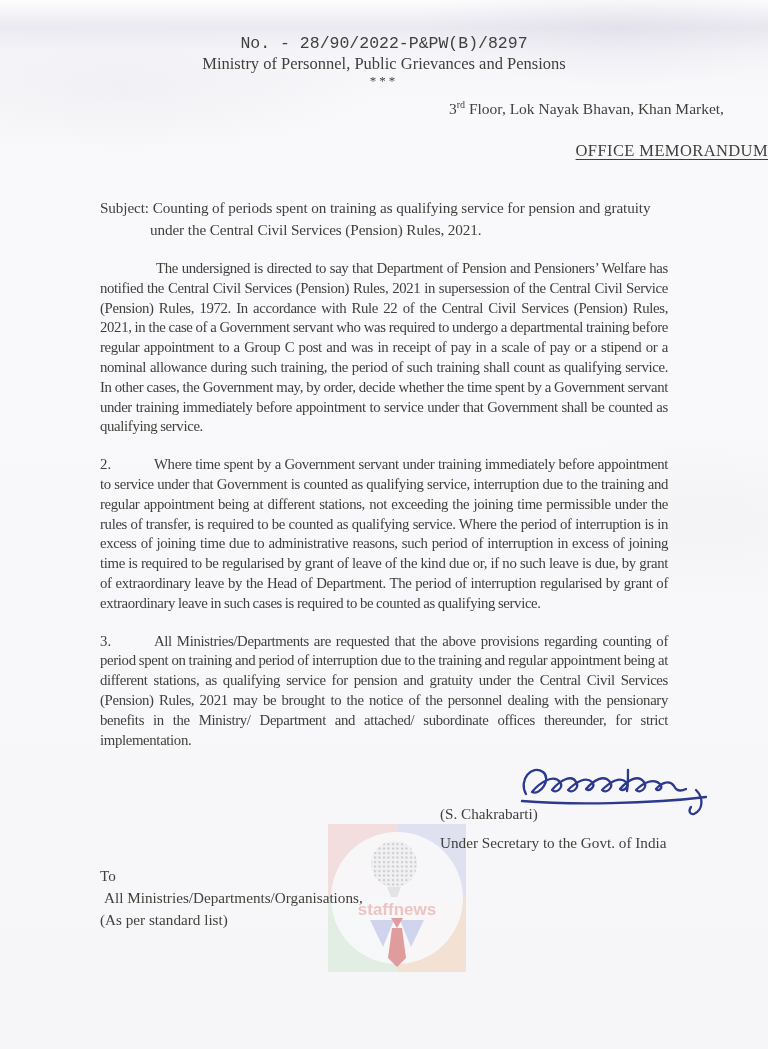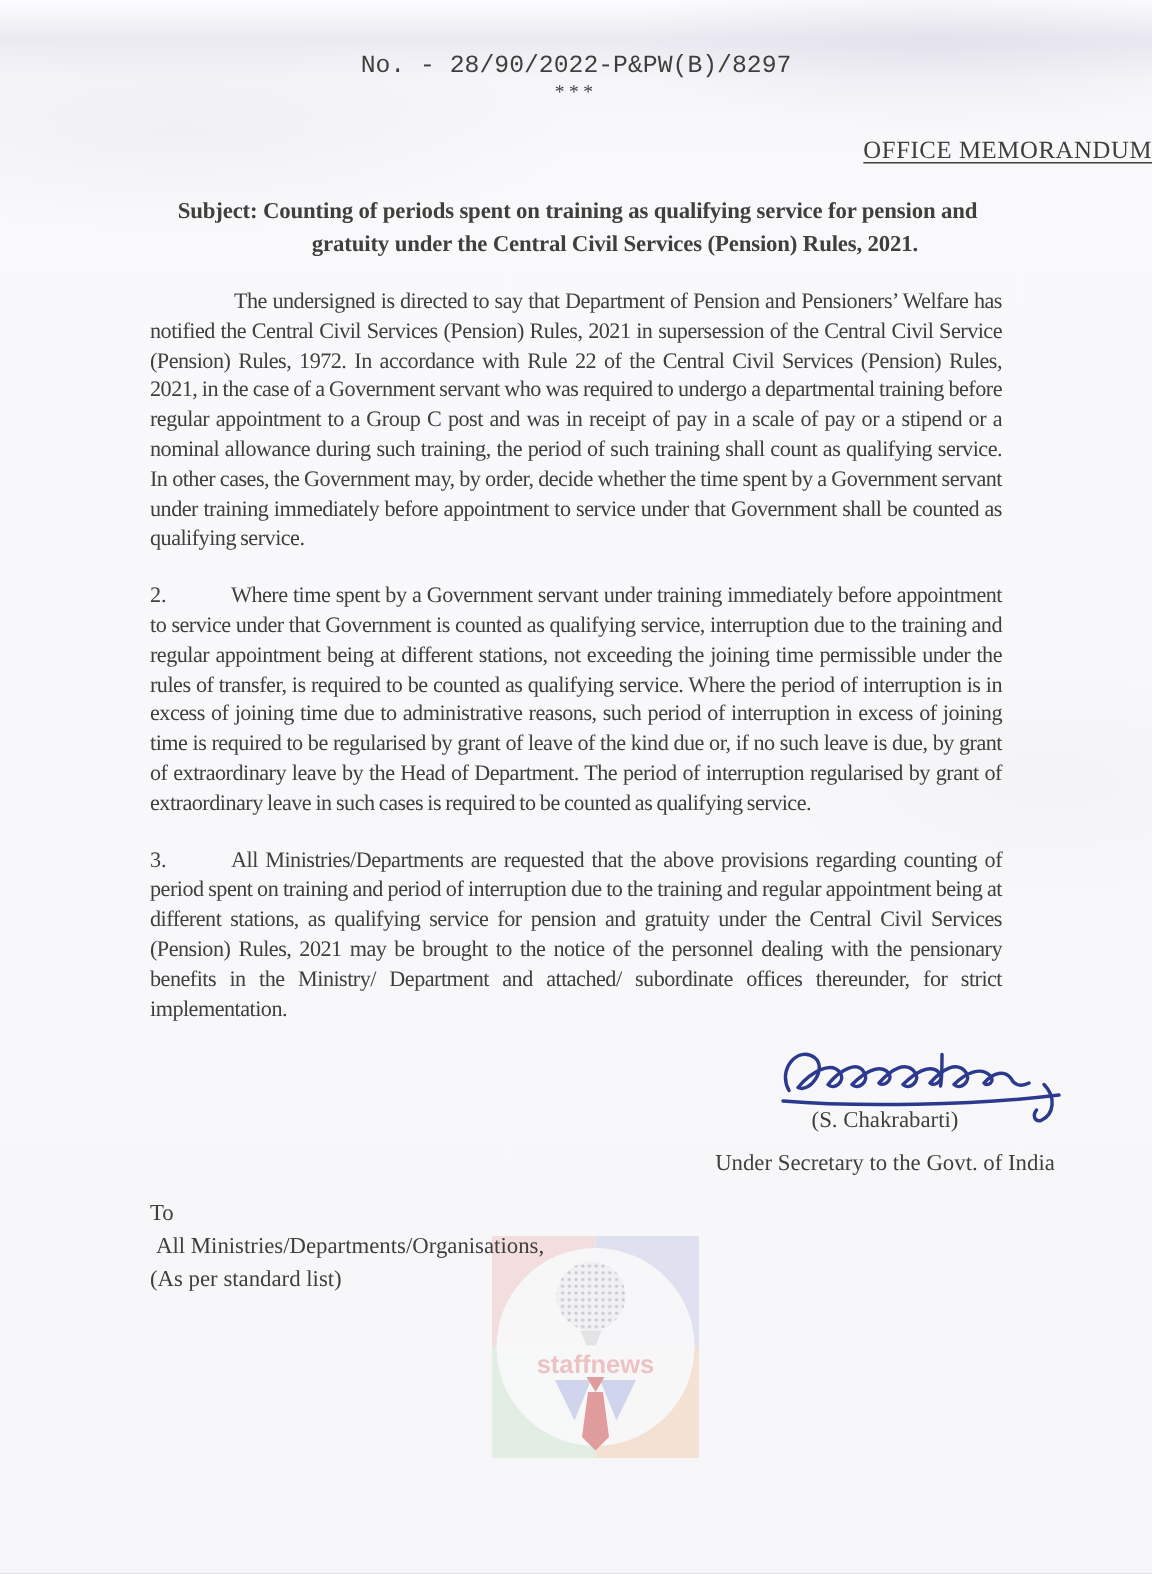--- a/index.html
+++ b/index.html
@@ -33,39 +33,38 @@
   }
   sup { font-size:10px; vertical-align:super; line-height:0; }
 
   .om-heading {
     margin-top:22px; text-align:right;
     font-weight:normal; font-size:16.5px; letter-spacing:.4px;
     text-decoration:underline; text-underline-offset:3px;
   }
 
   .subject {
-    margin:20px 98px 0 100px;
-    font-weight:bold; font-size:15.2px; line-height:22px;
+    margin:36px 98px 0 100px;
+    font-weight:normal; font-size:15.2px; line-height:22px;
     padding-left:50px; text-indent:-50px;
     letter-spacing:-.1px;
-    text-align:center;
   }
 
   .body-para {
     margin:18px 100px 0 100px;
     text-align:justify;
     font-size:14.8px; line-height:19.8px;
     letter-spacing:-.35px; word-spacing:-.5px;
   }
   .indent-first { text-indent:56px; }
   .pnum { display:inline-block; width:54px; text-indent:0; letter-spacing:0; }
 
   .sig-block {
     width:300px; margin:6px 28px 0 auto;
-    text-align:center; position:relative; z-index:3;
+    position:relative; z-index:3;
   }
   .sig-ink { display:block; margin:0 0 -14px 70px; }
   .sig-name { font-size:15.2px; line-height:19px; }
   .sig-title { font-size:15.2px; line-height:20px;margin-top:10px; }
 
   .addressee {
     margin:12px 0 0 100px;
     font-size:15.2px; line-height:22px;
     position:relative; z-index:3;
   }
@@ -104,23 +103,25 @@
       <polygon points="42,96 66,96 55,123" fill="#aab4e2"></polygon>
       <polygon points="72,96 96,96 83,123" fill="#aab4e2"></polygon>
       <polygon points="63,94 75,94 69,104" fill="#cc4444"></polygon>
       <polygon points="64,104 74,104 78,134 69,143 60,134" fill="#cc4444"></polygon>
     </g>
   </svg>
 
   <div class="content">
 
     <div class="hdr-ref center">No. - 28/90/2022-P&amp;PW(B)/8297</div>
+    <div class="hdr-line center">Ministry of Personnel, Public Grievances and Pensions</div>
     <div class="hdr-stars center">***</div>
 
     <div class="dateline">
+      <div><span>3</span><sup>rd</sup><span> Floor, Lok Nayak Bhavan, Khan Market,</span></div>
     </div>
 
     <div class="om-heading">OFFICE MEMORANDUM</div>
 
     <div class="subject">
       <span>Subject:</span>
       <span>Counting of periods spent on training as qualifying service for pension and gratuity under the Central Civil Services (Pension) Rules, 2021.</span>
     </div>
 
     <p class="body-para indent-first">The undersigned is directed to say that Department of Pension and Pensioners’ Welfare has notified the Central Civil Services (Pension) Rules, 2021 in supersession of the Central Civil Service (Pension) Rules, 1972. In accordance with Rule 22 of the Central Civil Services (Pension) Rules, 2021, in the case of a Government servant who was required to undergo a departmental training before regular appointment to a Group C post and was in receipt of pay in a scale of pay or a stipend or a nominal allowance during such training, the period of such training shall count as qualifying service. In other cases, the Government may, by order, decide whether the time spent by a Government servant under training immediately before appointment to service under that Government shall be counted as qualifying service.</p>

